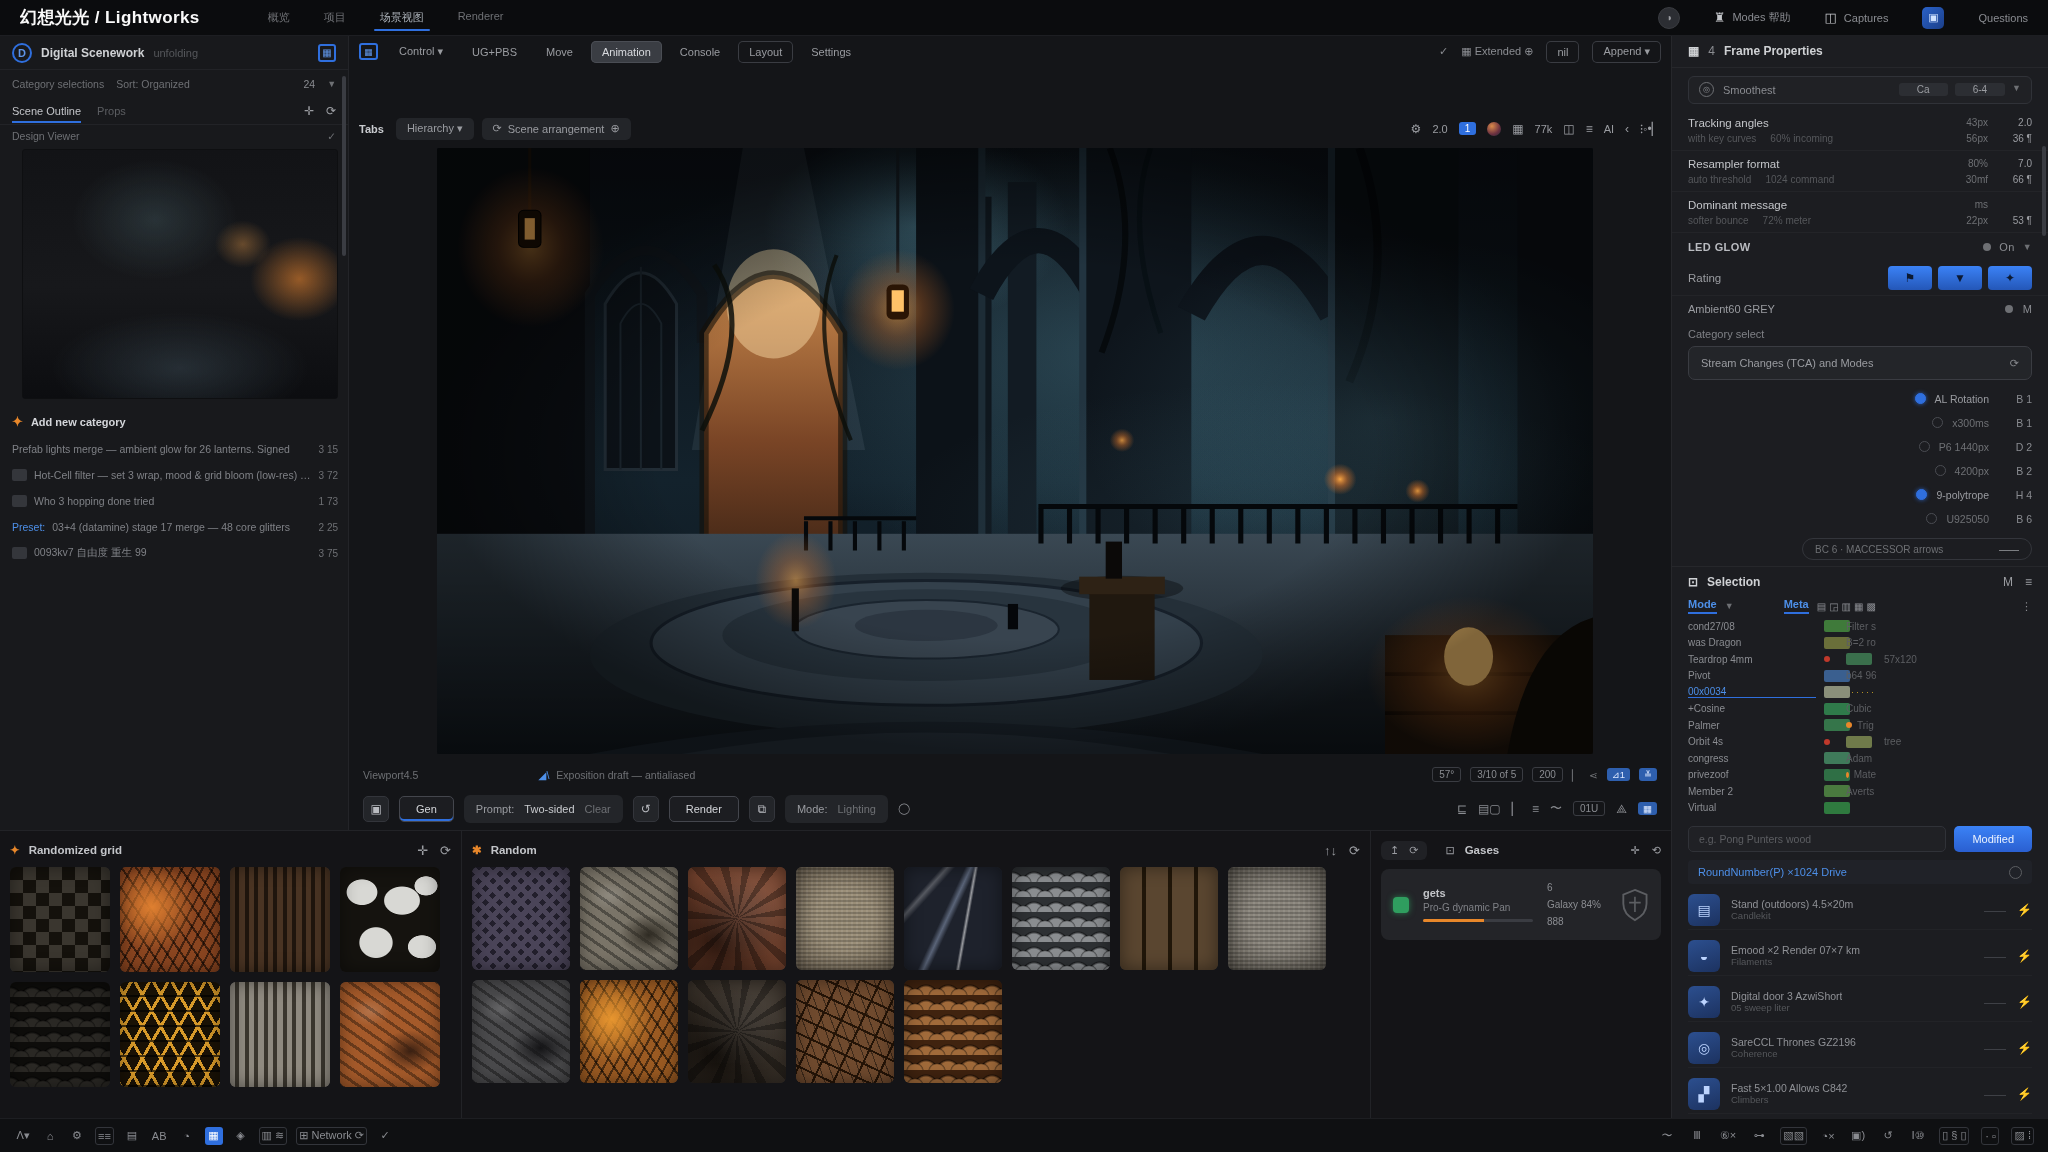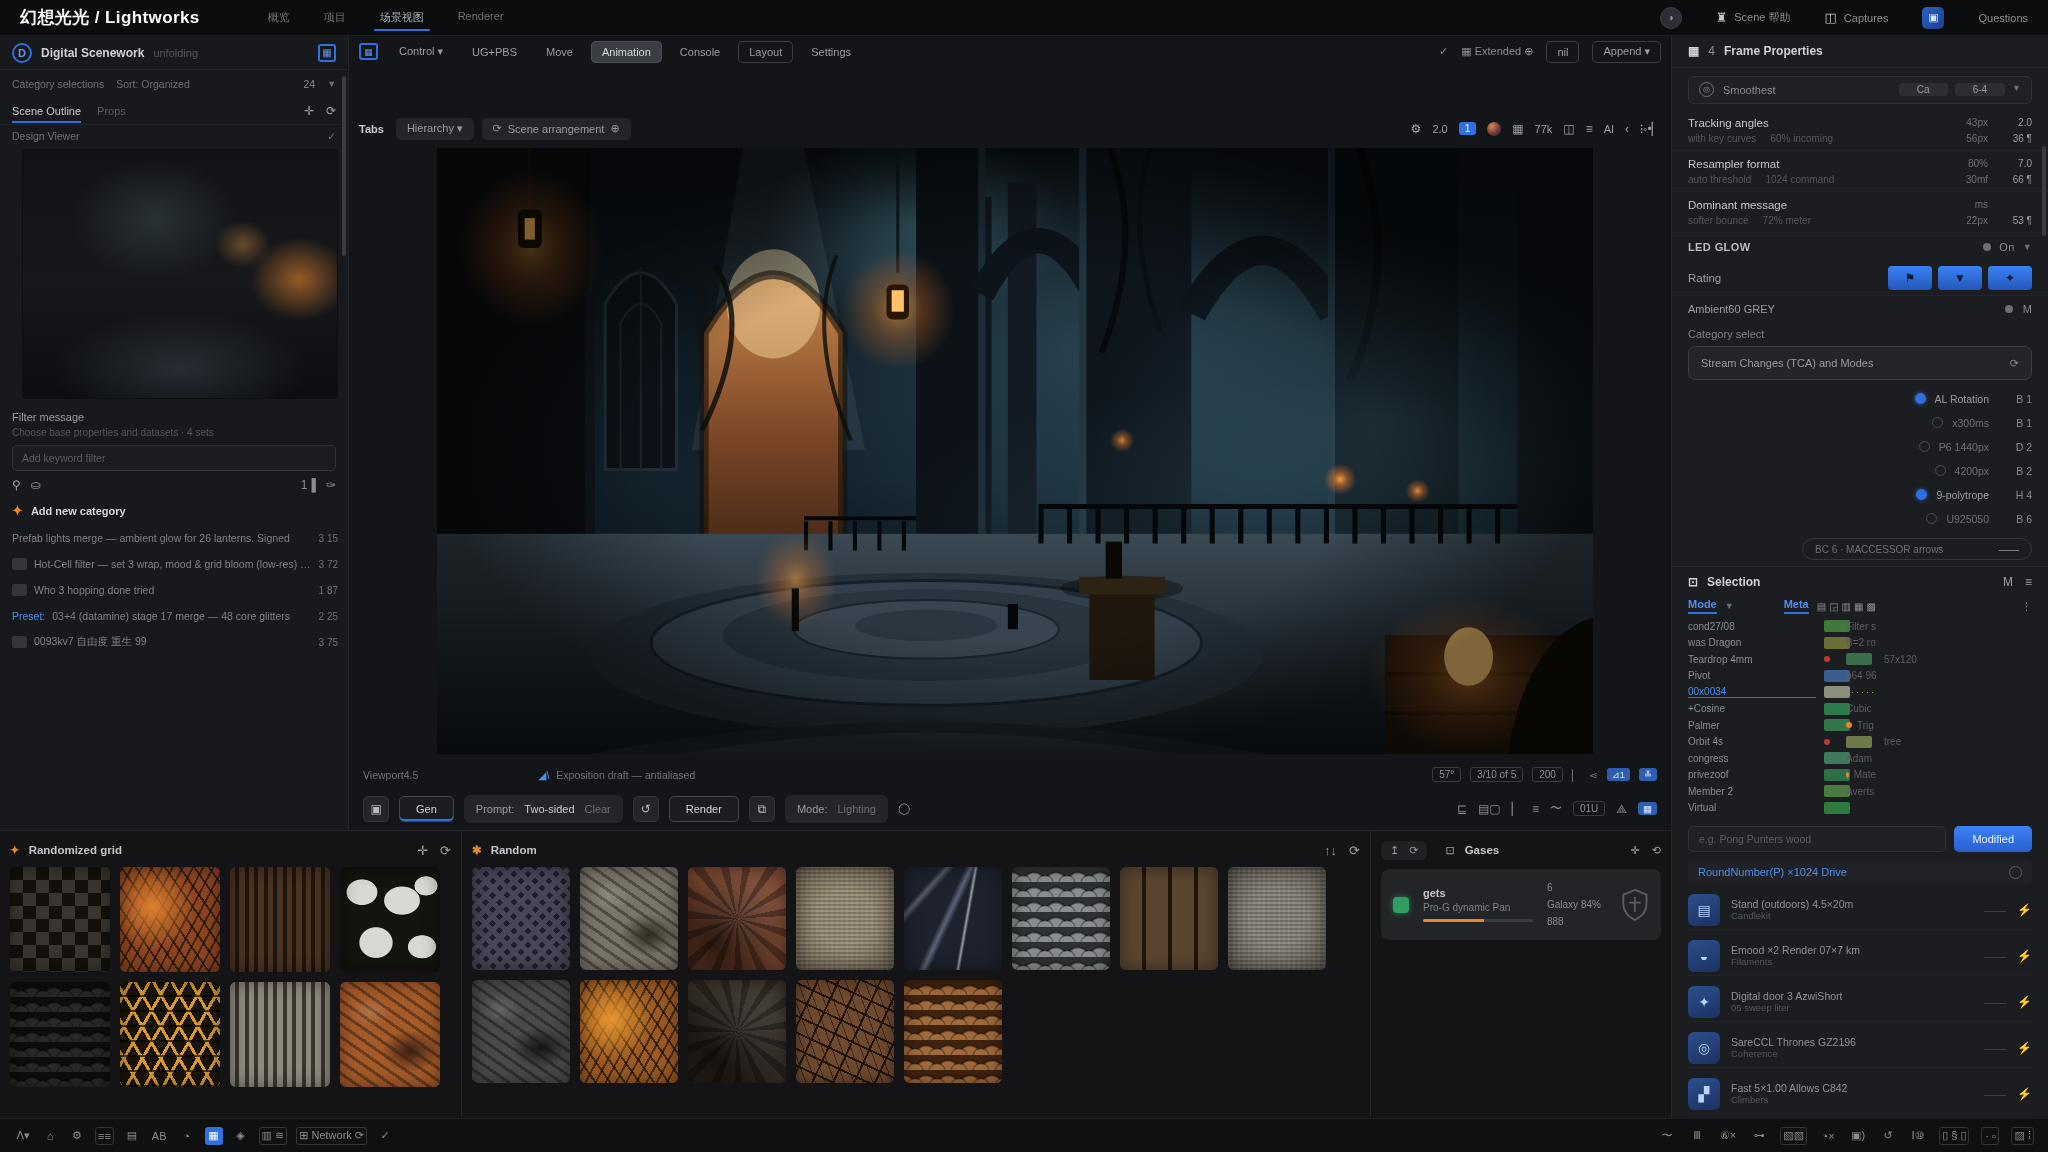--- a/index.html
+++ b/index.html
@@ -221,21 +221,21 @@
     <div class="top-menu">
       <div class="top-mi">概览</div>
         <div class="top-mi">项目</div>
         <div class="top-mi active">场景视图</div>
         <div class="top-mi">Renderer</div>
     </div>
     <div class="top-right">
       <div class="avatar">◑</div>
       <div class="tr-item">
           <span class="tr-ico">♜</span>
-          <span>Scene 帮助</span>
+          <span>Modes 帮助</span>
         </div>
         <div class="tr-item">
           <span class="tr-ico">◫</span>
           <span>Captures</span>
         </div>
       <div class="app-badge">▣</div>
       <div class="tr-item">Questions</div>
     </div>
   </div>
 
@@ -262,54 +262,41 @@
             <div class="tools">
               <span>✛</span>
               <span>⟳</span>
             </div>
           </div>
           <div class="lp-viewer">
             <span>Design Viewer</span>
             <span class="ok">✓</span>
           </div>
           <div class="lp-preview"></div>
-          <div class="lp-filter">
-            <div class="f-title">Filter message</div>
-            <div class="f-desc">Choose base properties and datasets · 4 sets</div>
-            <div class="f-input">Add keyword filter</div>
-            <div class="f-icons">
-              <span>⚲</span>
-              <span>⛀</span>
-              <div class="right">
-                <span>1▐</span>
-                <span>✑</span>
-              </div>
-            </div>
-          </div>
           <div class="lp-add">
             <span class="star">✦</span>
             <span>Add new category</span>
           </div>
           <div class="lp-list">
             <div class="lp-item">
 
                 <span class="txt">Prefab lights merge — ambient glow for 26 lanterns. Signed</span>
                 <span class="num">3 15</span>
               </div>
               <div class="lp-item">
                 <span class="mini"></span>
 
                 <span class="txt">Hot-Cell filter — set 3 wrap, mood &amp; grid bloom (low-res) filter</span>
                 <span class="num">3 72</span>
               </div>
               <div class="lp-item">
                 <span class="mini"></span>
 
                 <span class="txt">Who 3 hopping done tried</span>
-                <span class="num">1 87</span>
+                <span class="num">1 73</span>
               </div>
               <div class="lp-item">
 
                 <span class="pref">Preset:</span>
                 <span class="txt">03+4 (datamine) stage 17 merge — 48 core glitters</span>
                 <span class="num">2 25</span>
               </div>
               <div class="lp-item">
                 <span class="mini"></span>
 

